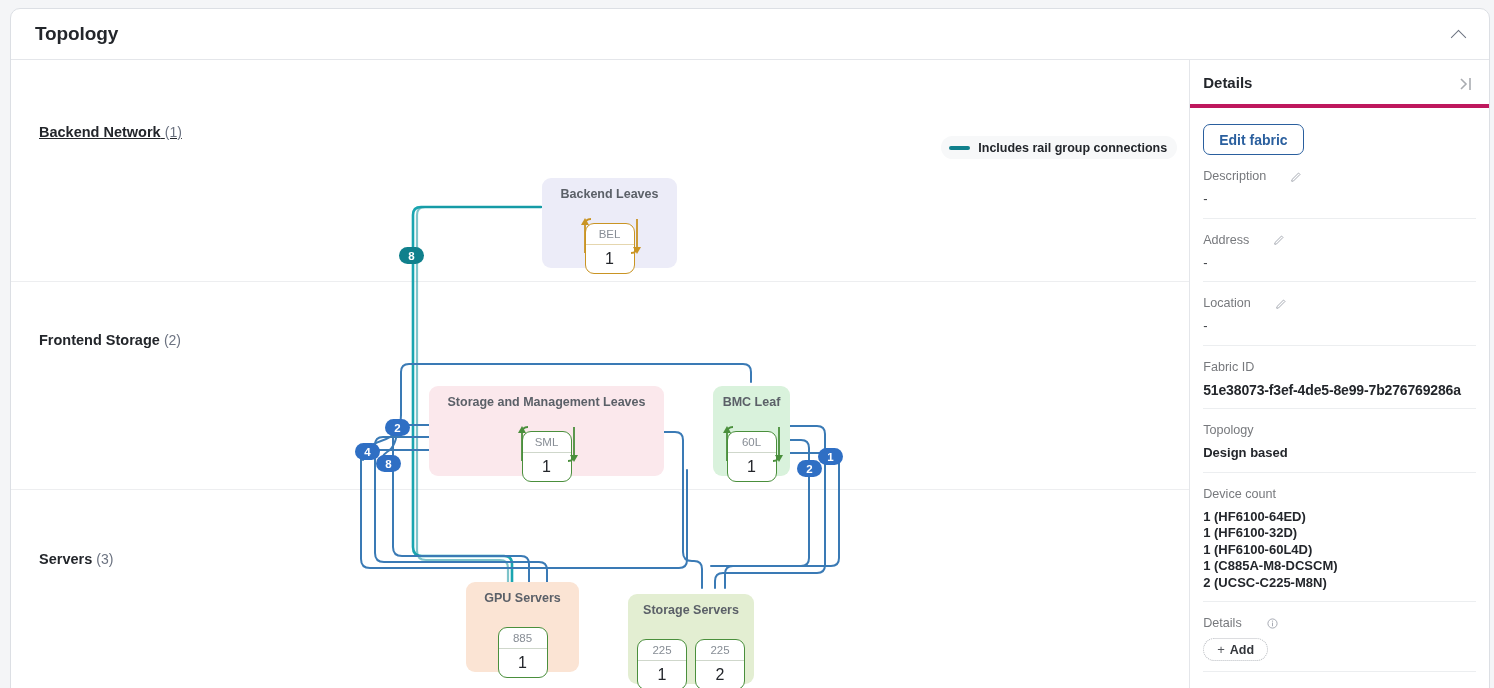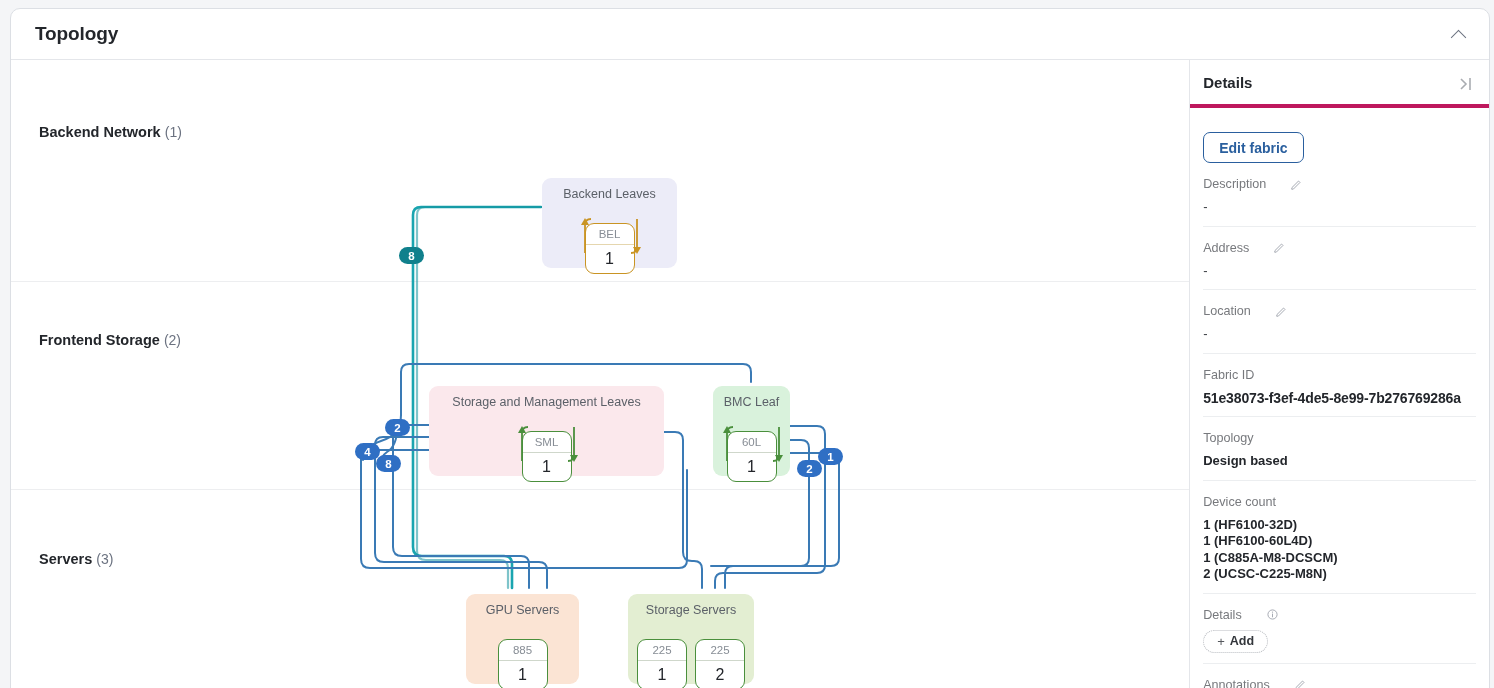--- a/index.html
+++ b/index.html
@@ -101,21 +101,21 @@
   .grp {
     position: absolute;
     border-radius: 9px;
     z-index: 4;
     display: flex;
     flex-direction: column;
     align-items: center;
   }
   .grp-title {
     font-size: 12.5px;
-    font-weight: 400;
+    font-weight: 700;
     color: #5b6068;
     margin-top: 9px;
     white-space: nowrap;
   }
   .grp-nodes { display: flex; gap: 8px; margin-top: 6px; }
   .node {
     width: 50px; height: 51px;
     background: #ffffff;
     border: 1.7px solid #4a8f3c;
     border-radius: 9px;
@@ -167,21 +167,21 @@
     margin-left: 13px;
     font-size: 15px; font-weight: 700; color: #23262b;
   }
   .collapse-ic {
     position: absolute; right: 14px; top: 16px;
     width: 18px; height: 16px;
     cursor: pointer;
   }
   .det-inner { padding: 0 13px; }
   .edit-btn {
-    margin-top: 24px;
+    margin-top: 16px;
     height: 31px;
     padding: 0 15px;
     display: inline-flex; align-items: center;
     border: 1.6px solid #2a5f9e;
     border-radius: 7px;
     color: #2a5f9e;
     font-size: 14px; font-weight: 700;
     background: #fff;
     cursor: pointer;
   }
@@ -221,33 +221,37 @@
       </div>
     </div>
 
     <div class="body-split">
 
       <div class="topo-pane">
 
         <div class="sect-divider" style="top:221px;"></div>
         <div class="sect-divider" style="top:429px;"></div>
 
-        <div class="sect-label" style="top:64px;">
+        <div class="sect-label" style="top:64px;text-decoration:underline;">
           <span>Backend Network</span>
           <span class="cnt">(1)</span>
         </div>
         <div class="sect-label" style="top:272px;">
           <span>Frontend Storage</span>
           <span class="cnt">(2)</span>
         </div>
         <div class="sect-label" style="top:491px;">
           <span>Servers</span>
           <span class="cnt">(3)</span>
         </div>
 
+        <div class="legend">
+          <div class="legend-swatch" style="background: rgb(16, 128, 140);"></div>
+          <div class="legend-text">Includes rail group connections</div>
+        </div>
 
         <svg class="wires" width="1180" height="638">
           <g fill="none" stroke-linecap="round">
 
             <path d="M530,147 L410,147 Q402,147 402,155 L402,487 Q402,496 411,496 L493,496 Q501,496 501,504 L501,528" stroke="#1aa5b0" stroke-width="2.6"></path>
             <path d="M536,147 L414,147 Q406,147 406,155 L406,491 Q406,500 415,500 L489,500 Q497,500 497,508 L497,528" stroke="#14949f" stroke-width="2.2" opacity="0.55"></path>
 
             <path d="M740,322 L740,312 Q740,304 732,304 L398,304 Q390,304 390,312 L390,355" stroke="#3a7ab5" stroke-width="2"></path>
 
             <path d="M418,365 L390,365 Q382,365 382,373 L382,487 Q382,496 391,496 L510,496 Q518,496 518,504 L518,528" stroke="#3a7ab5" stroke-width="2"></path>
@@ -312,21 +316,21 @@
         </div>
         <svg class="loop" style="left:704px; top:353px;" width="78" height="58">
           <g fill="none" stroke="#4a8f3c" stroke-width="1.8">
             <path d="M12,48 L12,20 Q12,14 18,14"></path>
             <path d="M64,14 L64,42 Q64,48 58,48"></path>
           </g>
           <path d="M12,13 l-4,7 l8,0 z" fill="#4a8f3c"></path>
           <path d="M64,49 l-4,-7 l8,0 z" fill="#4a8f3c"></path>
         </svg>
 
-        <div class="grp" style="left:455px; top:534px; width:113px; height:90px; background:#fbe4d4;">
+        <div class="grp" style="left:455px; top:522px; width:113px; height:90px; background:#fbe4d4;">
           <div class="grp-title">GPU Servers</div>
           <div class="grp-nodes">
             <div class="node">
               <div class="node-top">885</div>
               <div class="node-bot">1</div>
             </div>
           </div>
         </div>
 
         <div class="grp" style="left:617px; top:534px; width:126px; height:90px; background:#e3eed2;">
@@ -411,20 +415,21 @@
             </div>
             <div class="f-val">Design based</div>
           </div>
 
           
           <div class="field">
             <div class="f-label">
               <span>Device count</span>
             </div>
             <div class="f-val">
+              <div>1 (HF6100-64ED)</div>
               <div>1 (HF6100-32D)</div>
               <div>1 (HF6100-60L4D)</div>
               <div>1 (C885A-M8-DCSCM)</div>
               <div>2 (UCSC-C225-M8N)</div>
             </div>
           </div>
 
           
           <div class="field">
             <div class="f-label">

